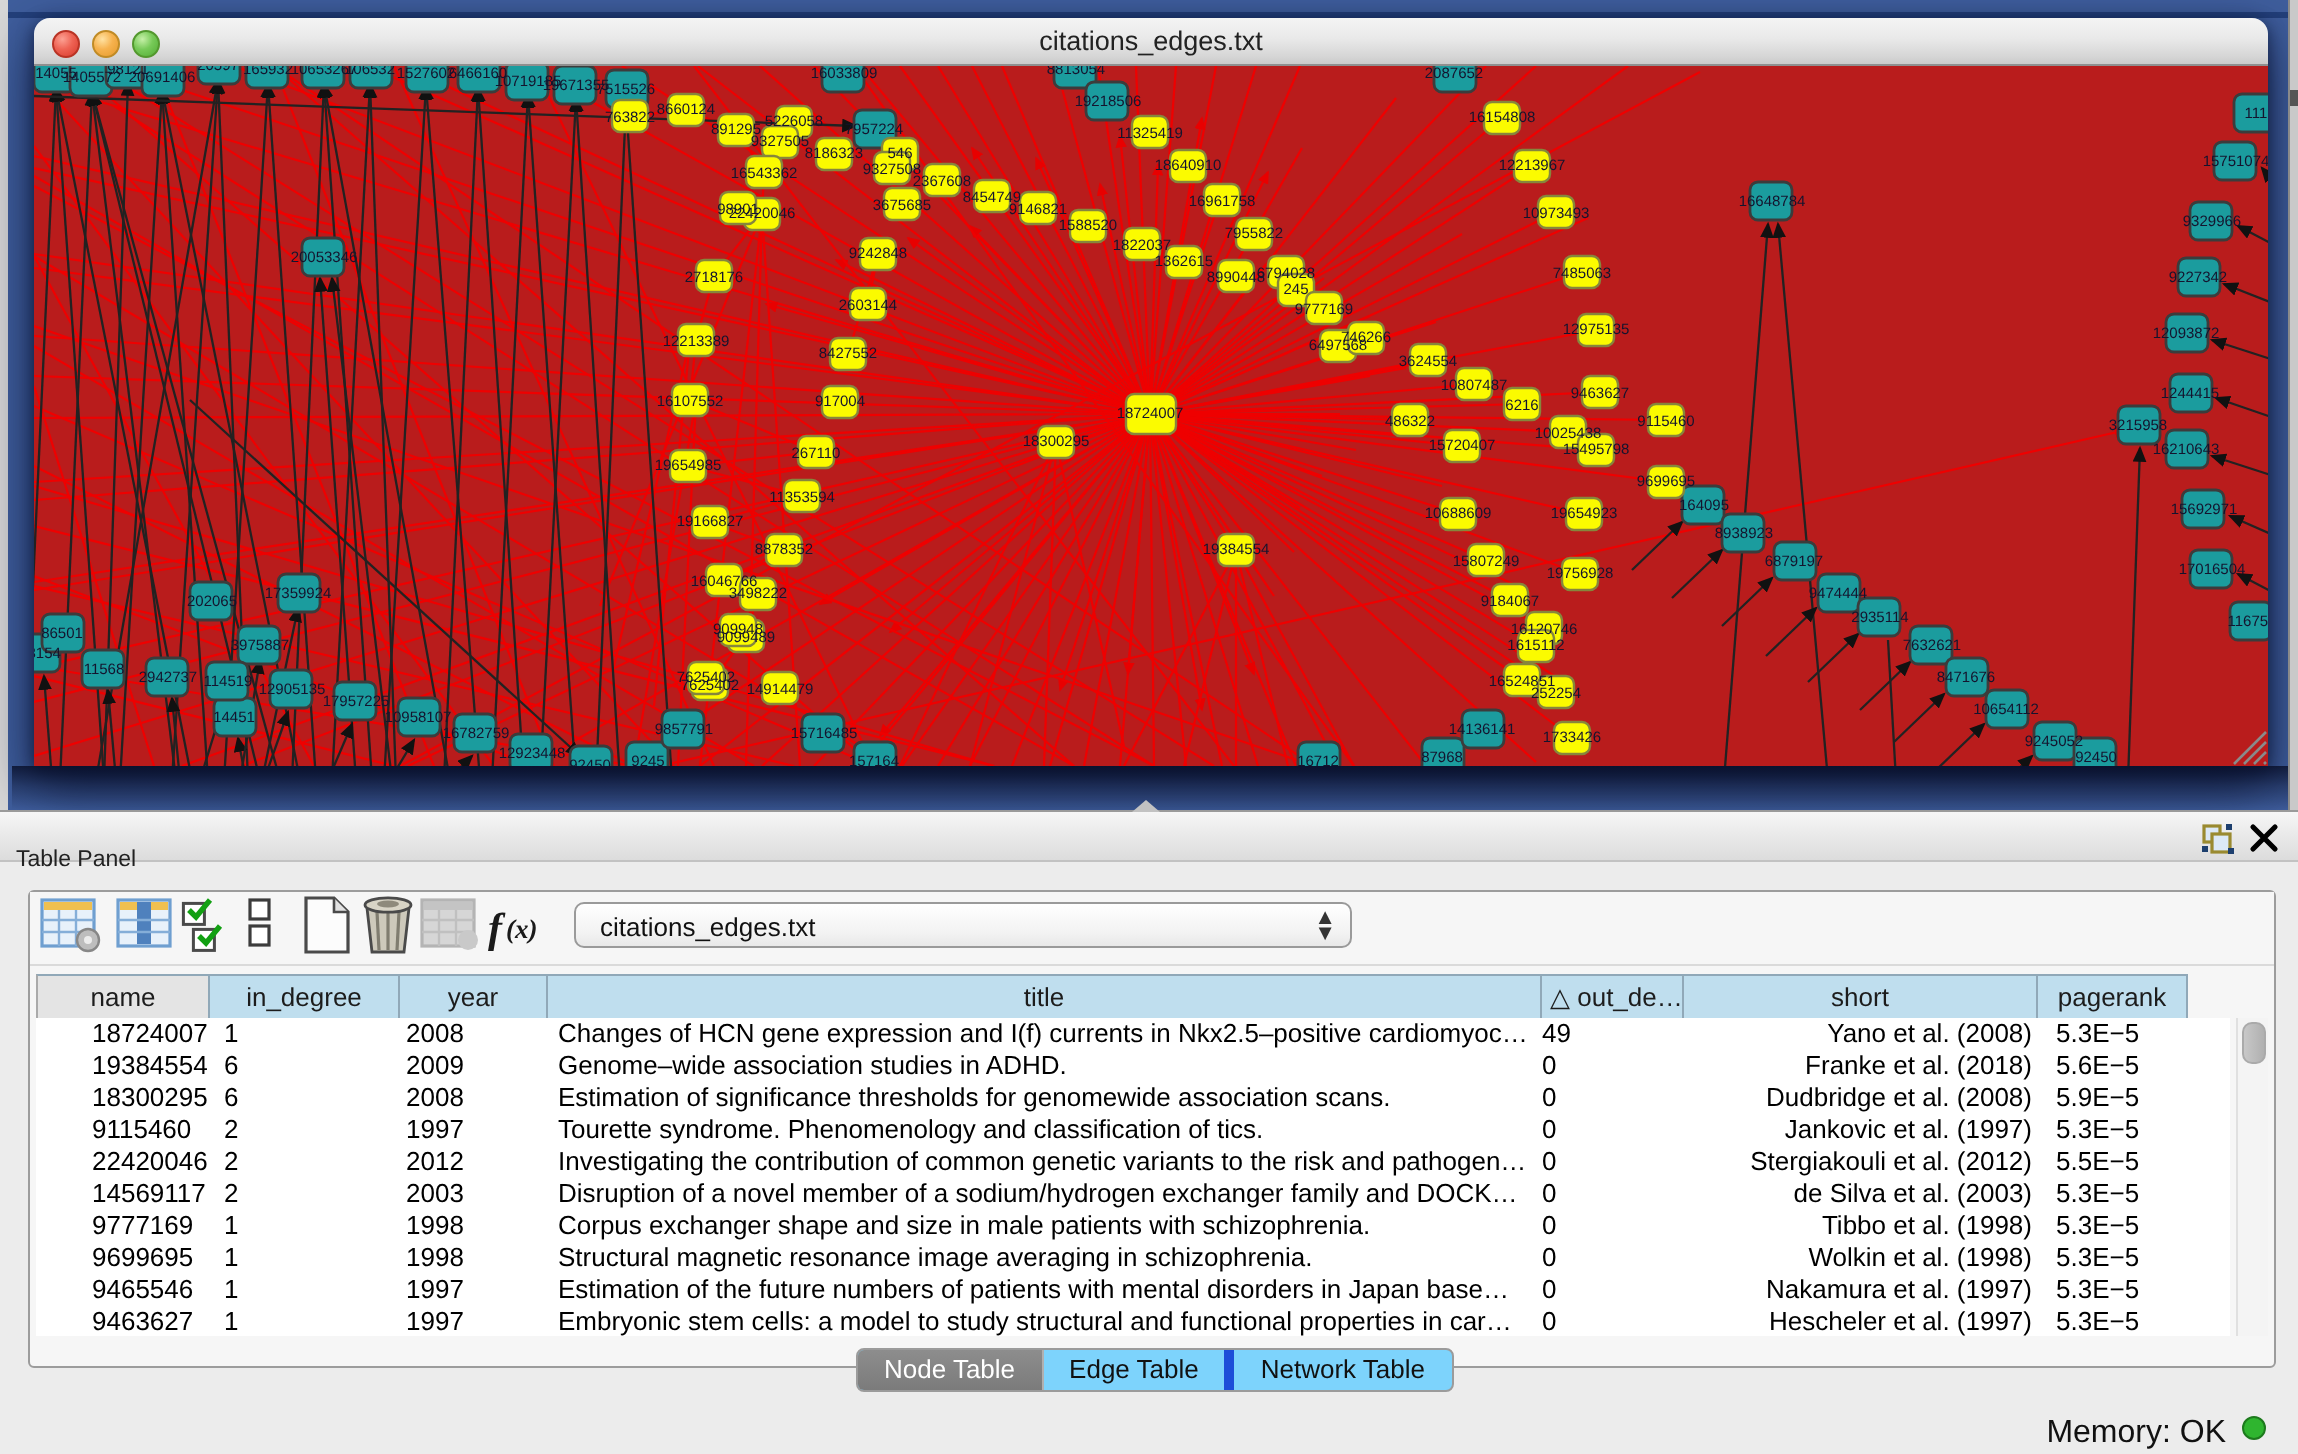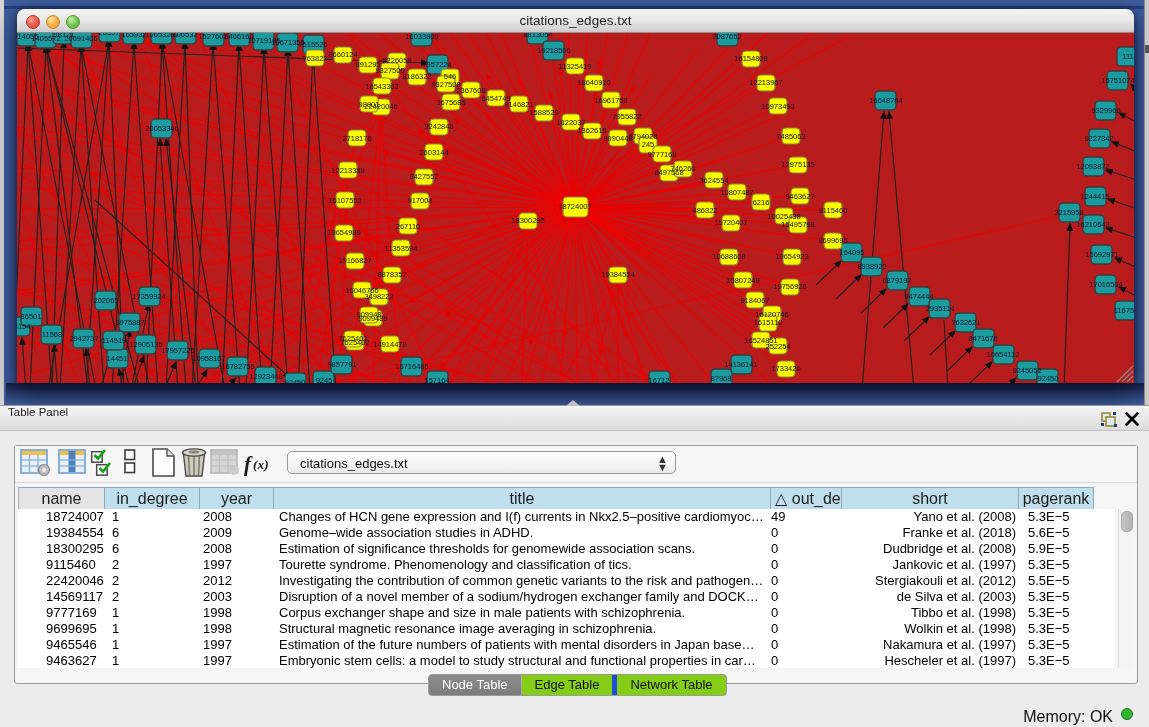--- a/index.html
+++ b/index.html
@@ -16,46 +16,46 @@
  background:linear-gradient(#f4f4f4,#e9e9e9 45%,#d5d5d5 85%,#cacaca);border-bottom:1px solid #8f8f8f;box-sizing:border-box}
 #titlebar .t{position:absolute;left:0;right:0;top:4px;text-align:center;font-size:13.5px;color:#222}
 .tl{position:absolute;top:6px;width:12px;height:12px;border-radius:50%}
 #tl1{left:9px;background:radial-gradient(circle at 35% 30%,#fca193,#ee6354 45%,#d83a2c);border:1px solid #b93425}
 #tl2{left:29px;background:radial-gradient(circle at 35% 30%,#ffe2a2,#f6b24e 45%,#e59a2c);border:1px solid #c08b26}
 #tl3{left:49px;background:radial-gradient(circle at 35% 30%,#c6f0a8,#77ca58 45%,#52ac35);border:1px solid #53982e}
 #gfx{position:absolute;left:0;top:24px;width:1117px;height:350px;background:#b91c1c;overflow:hidden}
 #tpanel{position:absolute;left:0;top:405px;width:1149px;height:322px;background:#ececec}
 #tphead{position:absolute;left:0;top:0;width:100%;height:26px;background:linear-gradient(#f6f6f6,#dcdcdc);
  border-top:1px solid #9a9a9a;border-bottom:1px solid #c2c2c2;box-sizing:border-box}
-#tphead .t{position:absolute;left:8px;top:0;font-size:11.5px;color:#222}
+#tphead .t{position:absolute;left:8px;top:18px;font-size:11.5px;color:#222}
 #tphead svg{position:absolute;top:5px}
 #notch{position:absolute;left:566px;top:-6px;width:0;height:0;border-left:7px solid transparent;border-right:7px solid transparent;border-bottom:6px solid #c2c2c2}
 #container{position:absolute;left:14px;top:40px;width:1122px;height:237px;background:#f6f6f6;
  border:1px solid #9c9c9c;border-radius:3px}
 #toolbar{position:absolute;left:0;top:0;width:100%;height:36px;background:#f6f6f6;border-bottom:1px solid #dadada}
 #combo{position:absolute;left:272px;top:5px;width:389px;height:23px;border:1px solid #9a9a9a;border-radius:5px;
  background:linear-gradient(#ffffff,#f2f2f2 70%,#e8e8e8);box-sizing:border-box}
 #combo .t{position:absolute;left:12px;top:4px;font-size:13px;color:#111}
 #combo .st{position:absolute;right:7px;top:3px;font-size:11px;color:#333;line-height:8px}
-#thead{position:absolute;left:3px;top:41px;width:1080px;height:22px;display:flex;font-size:16px;color:#1c1c1c}
+#thead{position:absolute;left:3px;top:41px;width:1080px;height:22px;display:flex;font-size:13px;color:#1c1c1c}
 #thead span{display:block;height:22px;line-height:21px;text-align:center;background:#bfdeee;
  border-right:1px solid #90a8b8;border-top:1px solid #90a8b8;box-sizing:border-box;overflow:hidden;white-space:nowrap}
 #thead{border-bottom:1px solid #7d8f9d}
 #thead .h1{width:87px;background:#e4e4e4;border-left:1px solid #aaa}
 #thead .h2{width:95px}#thead .h3{width:74px}#thead .h4{width:497px}
 #thead .h5{width:71px;text-align:right;padding-left:4px}#thead .h6{width:177px}#thead .h7{width:75px}
 #tbody{position:absolute;left:3px;top:63px;width:1097px;height:159px;overflow:hidden;background:#fff;font-size:13px;color:#000}
 .trow{height:16px;line-height:16px;white-space:nowrap}
 .trow span{display:inline-block;overflow:hidden;vertical-align:top}
 .c1{width:59px;margin-left:28px}.c2{width:88px;padding-left:7px}.c3{width:71px;padding-left:3px}
 .c4{width:487px;padding-left:5px;text-overflow:ellipsis}.c5{width:68px;padding-left:5px}.c6{width:177px;text-align:right}.c7{padding-left:12px}
 #vsb{position:absolute;right:3px;top:63px;width:15px;height:159px;background:#f4f4f4;border-left:1px solid #e0e0e0}
 #vsb .th{position:absolute;left:2px;top:2px;width:10px;height:19px;border-radius:5px;background:linear-gradient(90deg,#c8c8c8,#b0b0b0);border:1px solid #aaa}
 #tabs{position:absolute;left:428px;top:269px;height:20px;display:flex;font-size:13px;
- border:1px solid #9b9b9b;border-radius:4px;overflow:hidden;background:#84cc16}
+ border:1px solid #9b9b9b;border-radius:4px;overflow:hidden;background:#7dd3fc}
 #tabs span{display:block;height:20px;line-height:19px;padding:0 13px;color:#111}
 #tabs .sel{background:linear-gradient(#8d8d8d,#7b7b7b);color:#fff}
 #tabs .s2{border-left:1px solid #b0b0b0;border-right:5px solid #1d4ed8}
 #mem{position:absolute;right:36px;top:303px;font-size:16px;color:#111}
 #memdot{position:absolute;right:16px;top:303px;width:12px;height:12px;border-radius:50%;
  background:#2fb52f;border:1.5px solid #1d7a1d;box-sizing:border-box}
 </style></head>
 <body>
 <div id="desktop">
  <div id="lstrip"></div>

